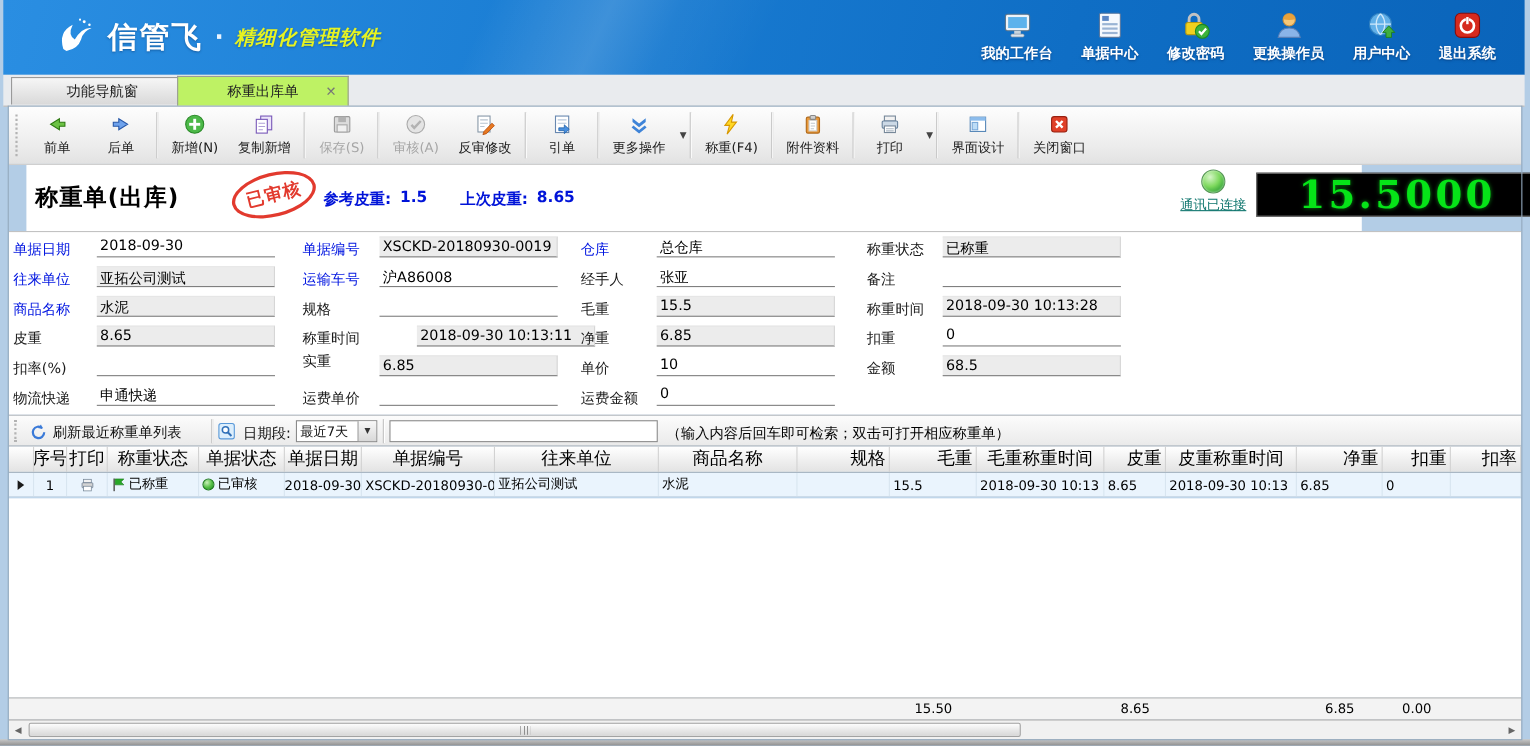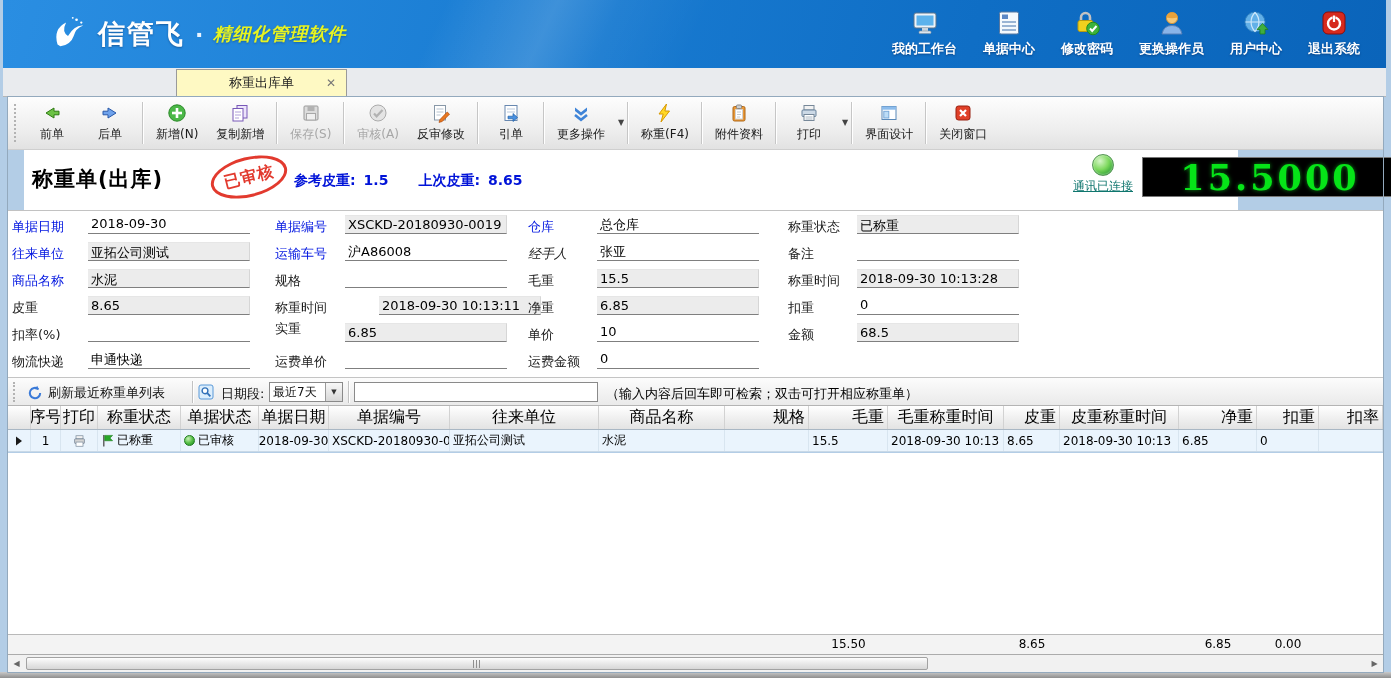--- a/index.html
+++ b/index.html
@@ -27,21 +27,21 @@
   .brand-slogan{color:#e6f321;font-size:18px;font-weight:bold;font-style:italic;letter-spacing:1px;text-shadow:0 1px 2px rgba(0,40,90,.4);}
   .quick-actions{position:absolute;right:26px;top:9px;display:flex;align-items:flex-end;gap:26px;}
   .qa{display:flex;flex-direction:column;align-items:center;gap:3px;cursor:pointer;}
   .qa .lbl{color:#fff;font-size:13px;font-weight:bold;text-shadow:0 1px 2px rgba(0,30,80,.5);white-space:nowrap;}
 
   
   .tabstrip{left:3px;top:68px;width:1383px;height:28px;background:#e9ebee;border-bottom:1px solid #b6b6b6;}
   .tab{position:absolute;top:2px;height:25px;display:flex;align-items:center;justify-content:center;
     border:1px solid #9a9a9a;border-bottom:none;font-size:13px;color:#222;box-sizing:border-box;cursor:pointer;}
   .tab.inactive{left:7px;width:166px;background:linear-gradient(#f6f6f6,#d9d9d9);}
-  .tab.active{left:173px;width:171px;top:1px;height:27px;background:#fef9c3;z-index:2;}
+  .tab.active{left:158px;width:156px;top:1px;height:27px;background:#bef264;z-index:2;}
   .tab .close{position:absolute;right:10px;color:#777;font-size:12px;cursor:pointer;}
 
   
   .panel-frame{left:7px;top:96px;width:1377px;height:577px;border:1px solid #93a9bd;box-sizing:border-box;pointer-events:none;z-index:50;}
 
   
   .toolbar{left:8px;top:96px;width:1375px;height:54px;background:linear-gradient(#fefefe,#ececec 70%,#e2e2e2);
     border-bottom:1px solid #cfcfcf;display:flex;align-items:center;box-sizing:border-box;padding-left:4px;}
   .grip{width:3px;height:38px;border-left:2px dotted #b3b3b3;margin:0 4px 0 2px;}
   .tb-btn{display:flex;flex-direction:column;align-items:center;justify-content:center;gap:3px;
@@ -208,20 +208,23 @@
             <rect x="12.6" y="5.5" width="2.8" height="7.5" fill="#d62a1e"></rect>
             <rect x="12.9" y="6.5" width="2.2" height="6.5" fill="#fff"></rect>
           </svg>
         </span>
         <span class="lbl">退出系统</span>
       </div>
     </div>
 </div>
 
 <div class="abs tabstrip" id="tabstrip">
+    <div class="tab inactive">
+      <span class="lbl">功能导航窗</span>
+    </div>
     <div class="tab active">
       <span class="lbl">称重出库单</span>
       <span class="close">✕</span>
     </div>
   </div>
 
 <div class="abs toolbar" id="toolbar">
     <div class="grip"></div>
     <div class="tb-combo">
       <div class="tb-btn">
@@ -435,21 +438,21 @@
     <div class="f-label" style="left: 267px; top: 61px;">规格</div>
     <div class="f-field" style="left: 337px; top: 58px;"></div>
     <div class="f-label" style="left: 267px; top: 88px;">称重时间</div>
     <div class="f-field ro" style="left: 337px; top: 85px; margin-left: 34px;">2018-09-30 10:13:11</div>
     <div class="f-label" style="left: 267px; top: 109px;">实重</div>
     <div class="f-field ro" style="left: 337px; top: 112px;">6.85</div>
     <div class="f-label" style="left: 267px; top: 142px;">运费单价</div>
     <div class="f-field" style="left: 337px; top: 139px;"></div>
     <div class="f-label blue" style="left: 520px; top: 7px;">仓库</div>
     <div class="f-field" style="left: 589px; top: 4px;">总仓库</div>
-    <div class="f-label" style="left: 520px; top: 34px; font-style: italic;">经手人</div>
+    <div class="f-label" style="left: 520px; top: 34px;">经手人</div>
     <div class="f-field" style="left: 589px; top: 31px;">张亚</div>
     <div class="f-label" style="left: 520px; top: 61px;">毛重</div>
     <div class="f-field ro" style="left: 589px; top: 58px;">15.5</div>
     <div class="f-label" style="left: 520px; top: 88px;">净重</div>
     <div class="f-field ro" style="left: 589px; top: 85px;">6.85</div>
     <div class="f-label" style="left: 520px; top: 115px;">单价</div>
     <div class="f-field" style="left: 589px; top: 112px;">10</div>
     <div class="f-label" style="left: 520px; top: 142px;">运费金额</div>
     <div class="f-field" style="left: 589px; top: 139px;">0</div>
     <div class="f-label" style="left: 780px; top: 7px;">称重状态</div>

